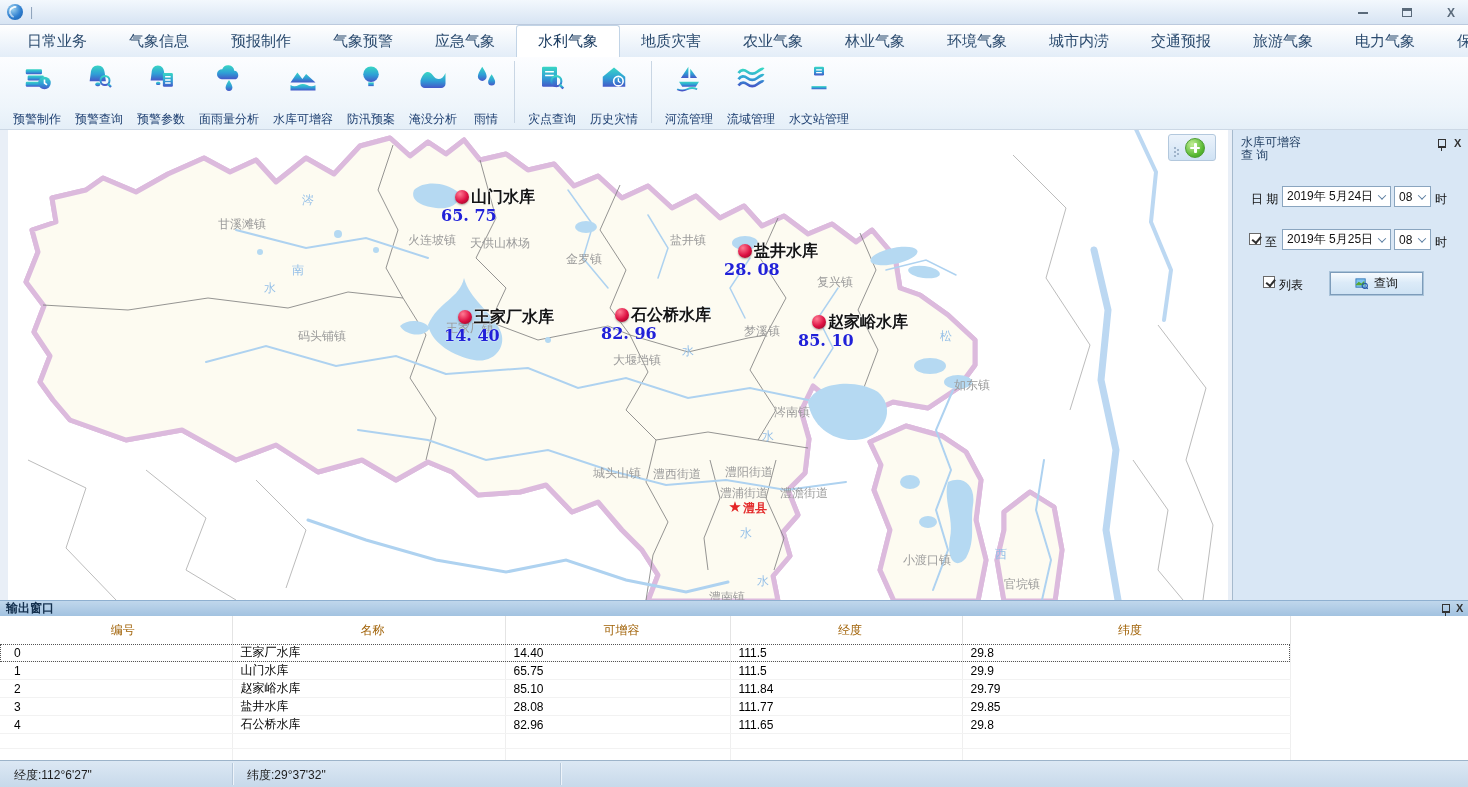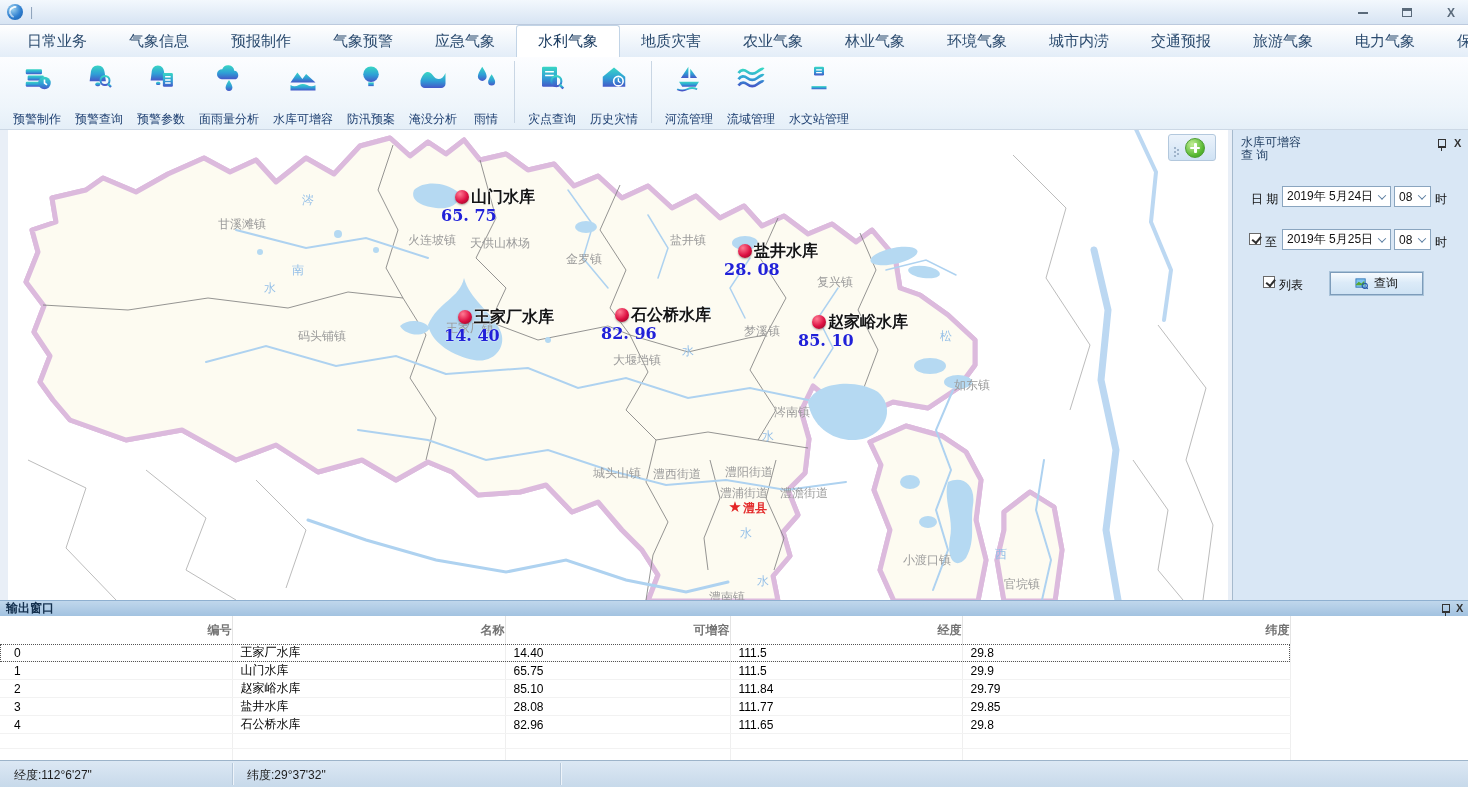--- a/index.html
+++ b/index.html
@@ -59,21 +59,21 @@
   .combo{position:absolute;height:21px;background:#fff;border:1px solid #8aa5bf;display:flex;align-items:center;padding-left:4px;color:#101010;}
   .combo .chev{margin-left:auto;margin-right:5px;width:6px;height:6px;border-right:1.5px solid #5a7da0;border-bottom:1.5px solid #5a7da0;transform:rotate(45deg) translate(-1px,-1px);}
   .cb{position:absolute;width:12px;height:12px;background:#fff;border:1px solid #6a6a6a;}
   .cb::after{content:"";position:absolute;left:1.5px;top:2px;width:7px;height:3.5px;border-left:2px solid #2f2f2f;border-bottom:2px solid #2f2f2f;transform:rotate(-50deg);}
   .qbtn{position:absolute;left:97px;top:142px;width:93px;height:23px;background:linear-gradient(#f8fbfe,#dcebf8 45%,#cfe3f4);border:1px solid #7d9cba;box-shadow:0 0 0 1px #a9c3d9;display:flex;align-items:center;justify-content:center;gap:6px;color:#101010;}
 
   
   .output{position:absolute;left:0;top:600px;width:1468px;height:188px;background:#fff;}
   .outhdr{position:absolute;left:0;top:0;width:100%;height:16px;background:linear-gradient(#c0d7ec,#a2c2e0);border-top:1px solid #8fb0d0;color:#14304e;font-weight:bold;display:flex;align-items:center;padding-left:6px;}
   .outtbl{position:absolute;left:0;top:16px;border-collapse:collapse;table-layout:fixed;width:1290px;border-right:1px solid #d8d8d8;}
-  .outtbl th{font-weight:bold;text-align:right;height:28px;padding-left:8px;border-right:1px solid #e4e4e4;color:#737373;}
+  .outtbl th{font-weight:normal;text-align:center;height:28px;padding-left:8px;border-right:1px solid #e4e4e4;color:#a16207;}
   .outtbl th:first-child,.outtbl td:first-child{padding-left:14px;}
   .outtbl td{height:15px;padding-left:8px;border-right:1px solid #efefef;border-bottom:1px solid #f2f2f2;color:#000;white-space:nowrap;overflow:hidden;}
   .outtbl tr.sel{outline:1px dotted #555;outline-offset:-1px;}
 
   
   .statusbar{position:absolute;left:0;top:760px;width:1468px;height:27px;background:linear-gradient(#dce8f4,#c7d9ea);border-top:1px solid #9db4ca;}
   .sbtxt{position:absolute;top:6px;color:#1d1d1d;}
   .sbdiv{position:absolute;top:2px;bottom:2px;width:1px;background:#b6c8da;box-shadow:1px 0 0 #eef4fa;}
 </style>
 </head>

